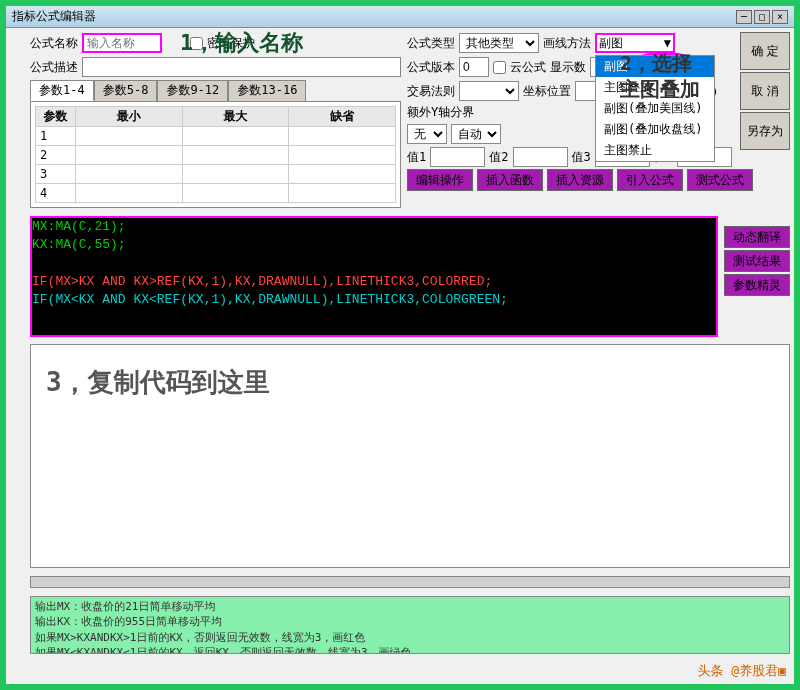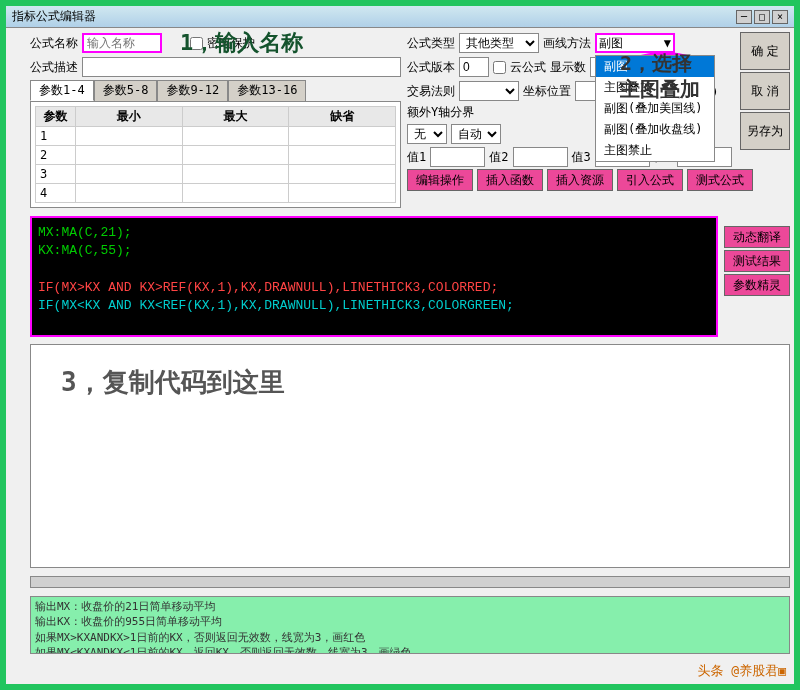--- a/index.html
+++ b/index.html
@@ -78,21 +78,21 @@
     }
     .select-field {
       border: 1px solid #888;
       background: white;
       height: 20px;
       font-size: 12px;
       padding: 0 2px;
     }
     .btn {
       border: 1px solid #666;
-      background: #ec4899;
+      background: #a21caf;
       height: 22px;
       padding: 0 8px;
       font-size: 12px;
       cursor: pointer;
       white-space: nowrap;
     }
     .confirm-btn {
       border: 1px solid #666;
       background: #d4d0c8;
       height: 38px;
@@ -157,21 +157,20 @@
     .params-table th {
       background: #e8e8e8;
       text-align: center;
     }
     .params-table td {
       background: white;
     }
     .code-area {
       border: 2px solid #ff00ff;
       background: black;
-      padding: 6px;
       font-family: 'Courier New', monospace;
       font-size: 13px;
       height: 121px;
       overflow: hidden;
       flex: 1;
     }
     .code-line {
       line-height: 1.4;
       white-space: pre;
     }
@@ -446,21 +445,21 @@
         <div class="code-line code-cyan">IF(MX&lt;KX AND KX&lt;REF(KX,1),KX,DRAWNULL),LINETHICK3,COLORGREEN;</div>
       </div>
       <div style="display:flex; flex-direction:column; justify-content:flex-start; padding-top:10px; min-width:60px;">
         <button class="btn" style="margin-bottom:2px;">动态翻译</button>
         <button class="btn" style="margin-bottom:2px;">测试结果</button>
         <button class="btn">参数精灵</button>
       </div>
     </div>
 
     <div style="flex:1; background:white; border:1px solid #888; position:relative; overflow:hidden;">
-      <div style="padding:20px 30px; font-size:26px; font-weight:bold; color:#555;">
+      <div style="padding:20px 15px; font-size:26px; font-weight:bold; color:#555;">
         <span>3，复制代码到这里</span>
       </div>
     </div>
 
     <div class="horizontal-scroll" style="margin: 0;"></div>
 
     <div style="display:flex; gap:4px;">
       <div class="status-bar">
         <div class="status-line">输出MX：收盘价的21日简单移动平均</div>
         <div class="status-line">输出KX：收盘价的955日简单移动平均</div>

